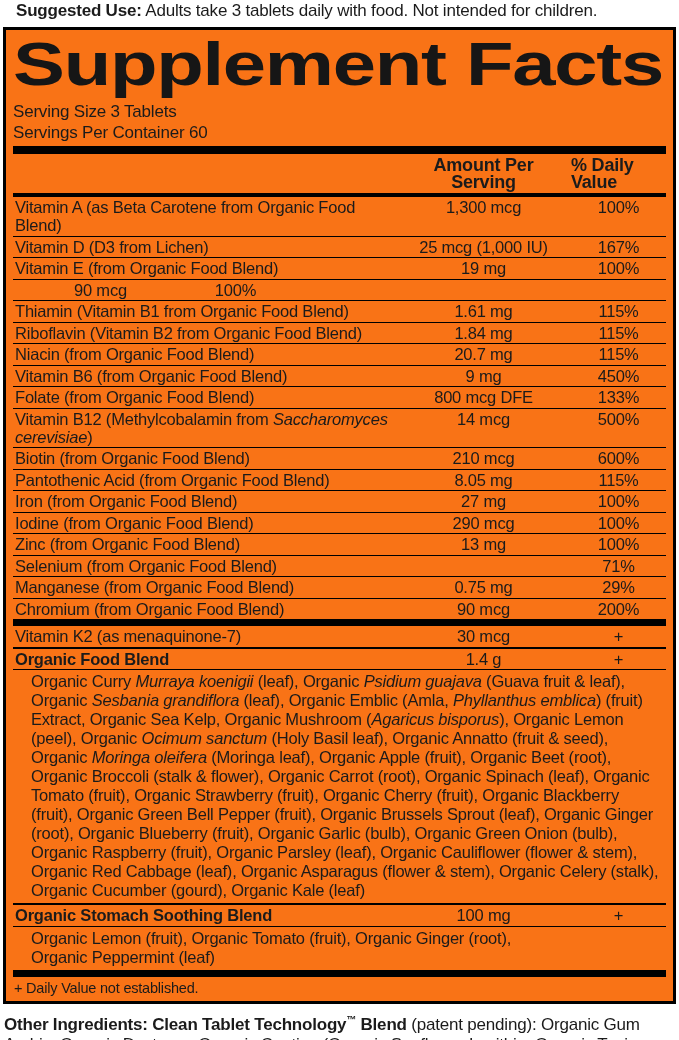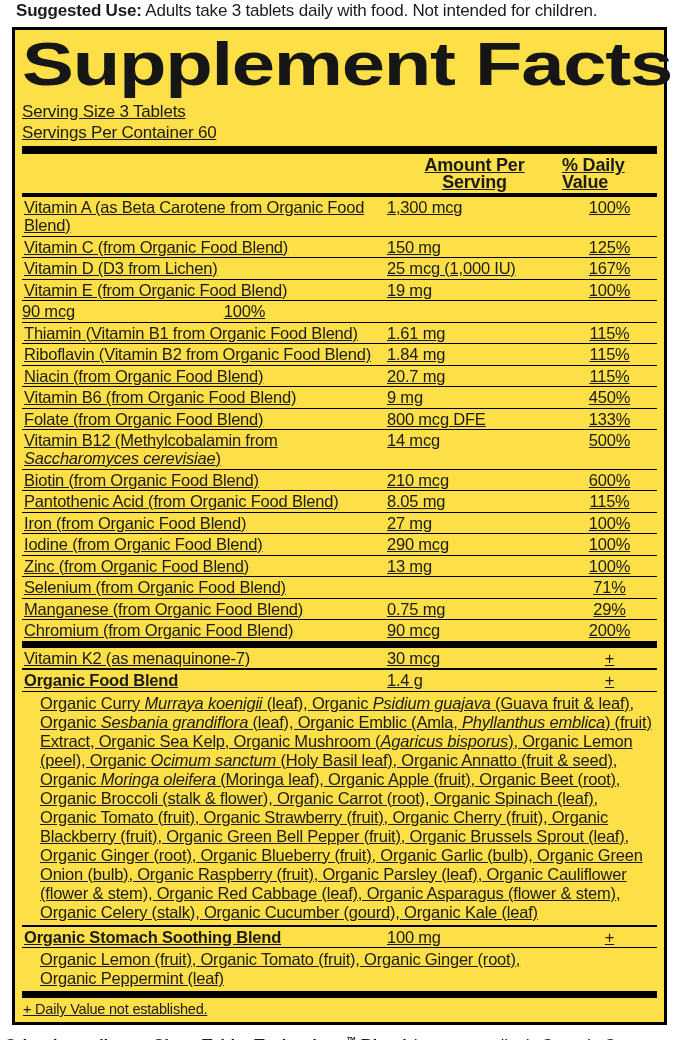--- a/index.html
+++ b/index.html
@@ -1,36 +1,36 @@
 <!DOCTYPE html>
 <html><head>
 <meta charset="utf-8">
 <style>
   html,body{margin:0;padding:0;}
   body{
     width:679px;height:1040px;overflow:hidden;background:#ffffff;color:#1b1b1b;
     font-family:"Liberation Sans",sans-serif;letter-spacing:-0.2px;
   }
   .suggested{margin:0;padding:1px 5px 6px 4px;font-size:17px;line-height:20px;}
-  .panel{margin:0 12px;border:3px solid #000;padding:4px 7px 3px 7px;background:#fde047;text-decoration:underline;}
+  .panel{margin:0 3px;border:3px solid #000;padding:4px 7px 3px 7px;background:#f97316;}
   .title-svg{display:block;margin:1px 0 2px 0;}
   .title-svg text{font-family:"Liberation Sans",sans-serif;font-weight:bold;fill:#161616;letter-spacing:-1px;}
   .serving{font-size:17px;line-height:21px;}
   .bar{background:#000;}
   .bar8{height:8px;margin-top:3px;}
   .bar4{height:4px;}
   .bar7{height:7px;}
   .hdr{display:flex;padding:3px 0 3px 0;font-weight:bold;font-size:18px;line-height:16.5px;}
   .hdr-sp{flex:1;}
   .hdr-amt{width:175px;text-align:center;}
   .hdr-dv{width:95px;text-align:left;}
   .row{display:flex;align-items:baseline;padding:1px 0 1.5px 0;font-size:16.5px;line-height:18px;}
   .rows .row + .row{border-top:1.5px solid #000;}
   .nm{flex:1;padding-left:2px;}
-  .amt{width:175px;text-align:left;white-space:nowrap;}
+  .amt{width:175px;text-align:center;white-space:nowrap;}
   .dv{width:95px;text-align:center;}
   .rule15{border-top:1.5px solid #000;}
   .rule2{border-top:2px solid #000;}
   .rule25{border-top:2.5px solid #000;}
   .desc{font-size:16.5px;line-height:19px;padding:2px 4px 3px 18px;}
   .footnote{font-size:14.5px;line-height:17px;padding:3px 0 1px 1px;}
   .other{margin:5px 5px 0 4px;font-size:17px;line-height:21px;}
 </style>
 </head>
 <body>
@@ -56,25 +56,20 @@
       <span class="hdr-dv"><span>% Daily</span><br><span>Value</span></span>
     </div>
 
     <div class="bar bar4"></div>
 
     <div class="rows">
       <div class="row">
           <span class="nm"><span>Vitamin A (as Beta Carotene from Organic Food Blend)</span></span>
           <span class="amt">1,300 mcg</span>
           <span class="dv">100%</span>
-        </div>
-      <div class="row">
-          <span class="nm"><span>Vitamin C (from Organic Food Blend)</span></span>
-          <span class="amt">150 mg</span>
-          <span class="dv">125%</span>
         </div>
       <div class="row">
           <span class="nm"><span>Vitamin D (D3 from Lichen)</span></span>
           <span class="amt">25 mcg (1,000 IU)</span>
           <span class="dv">167%</span>
         </div>
       <div class="row">
           <span class="nm"><span>Vitamin E (from Organic Food Blend)</span></span>
           <span class="amt">19 mg</span>
           <span class="dv">100%</span>

